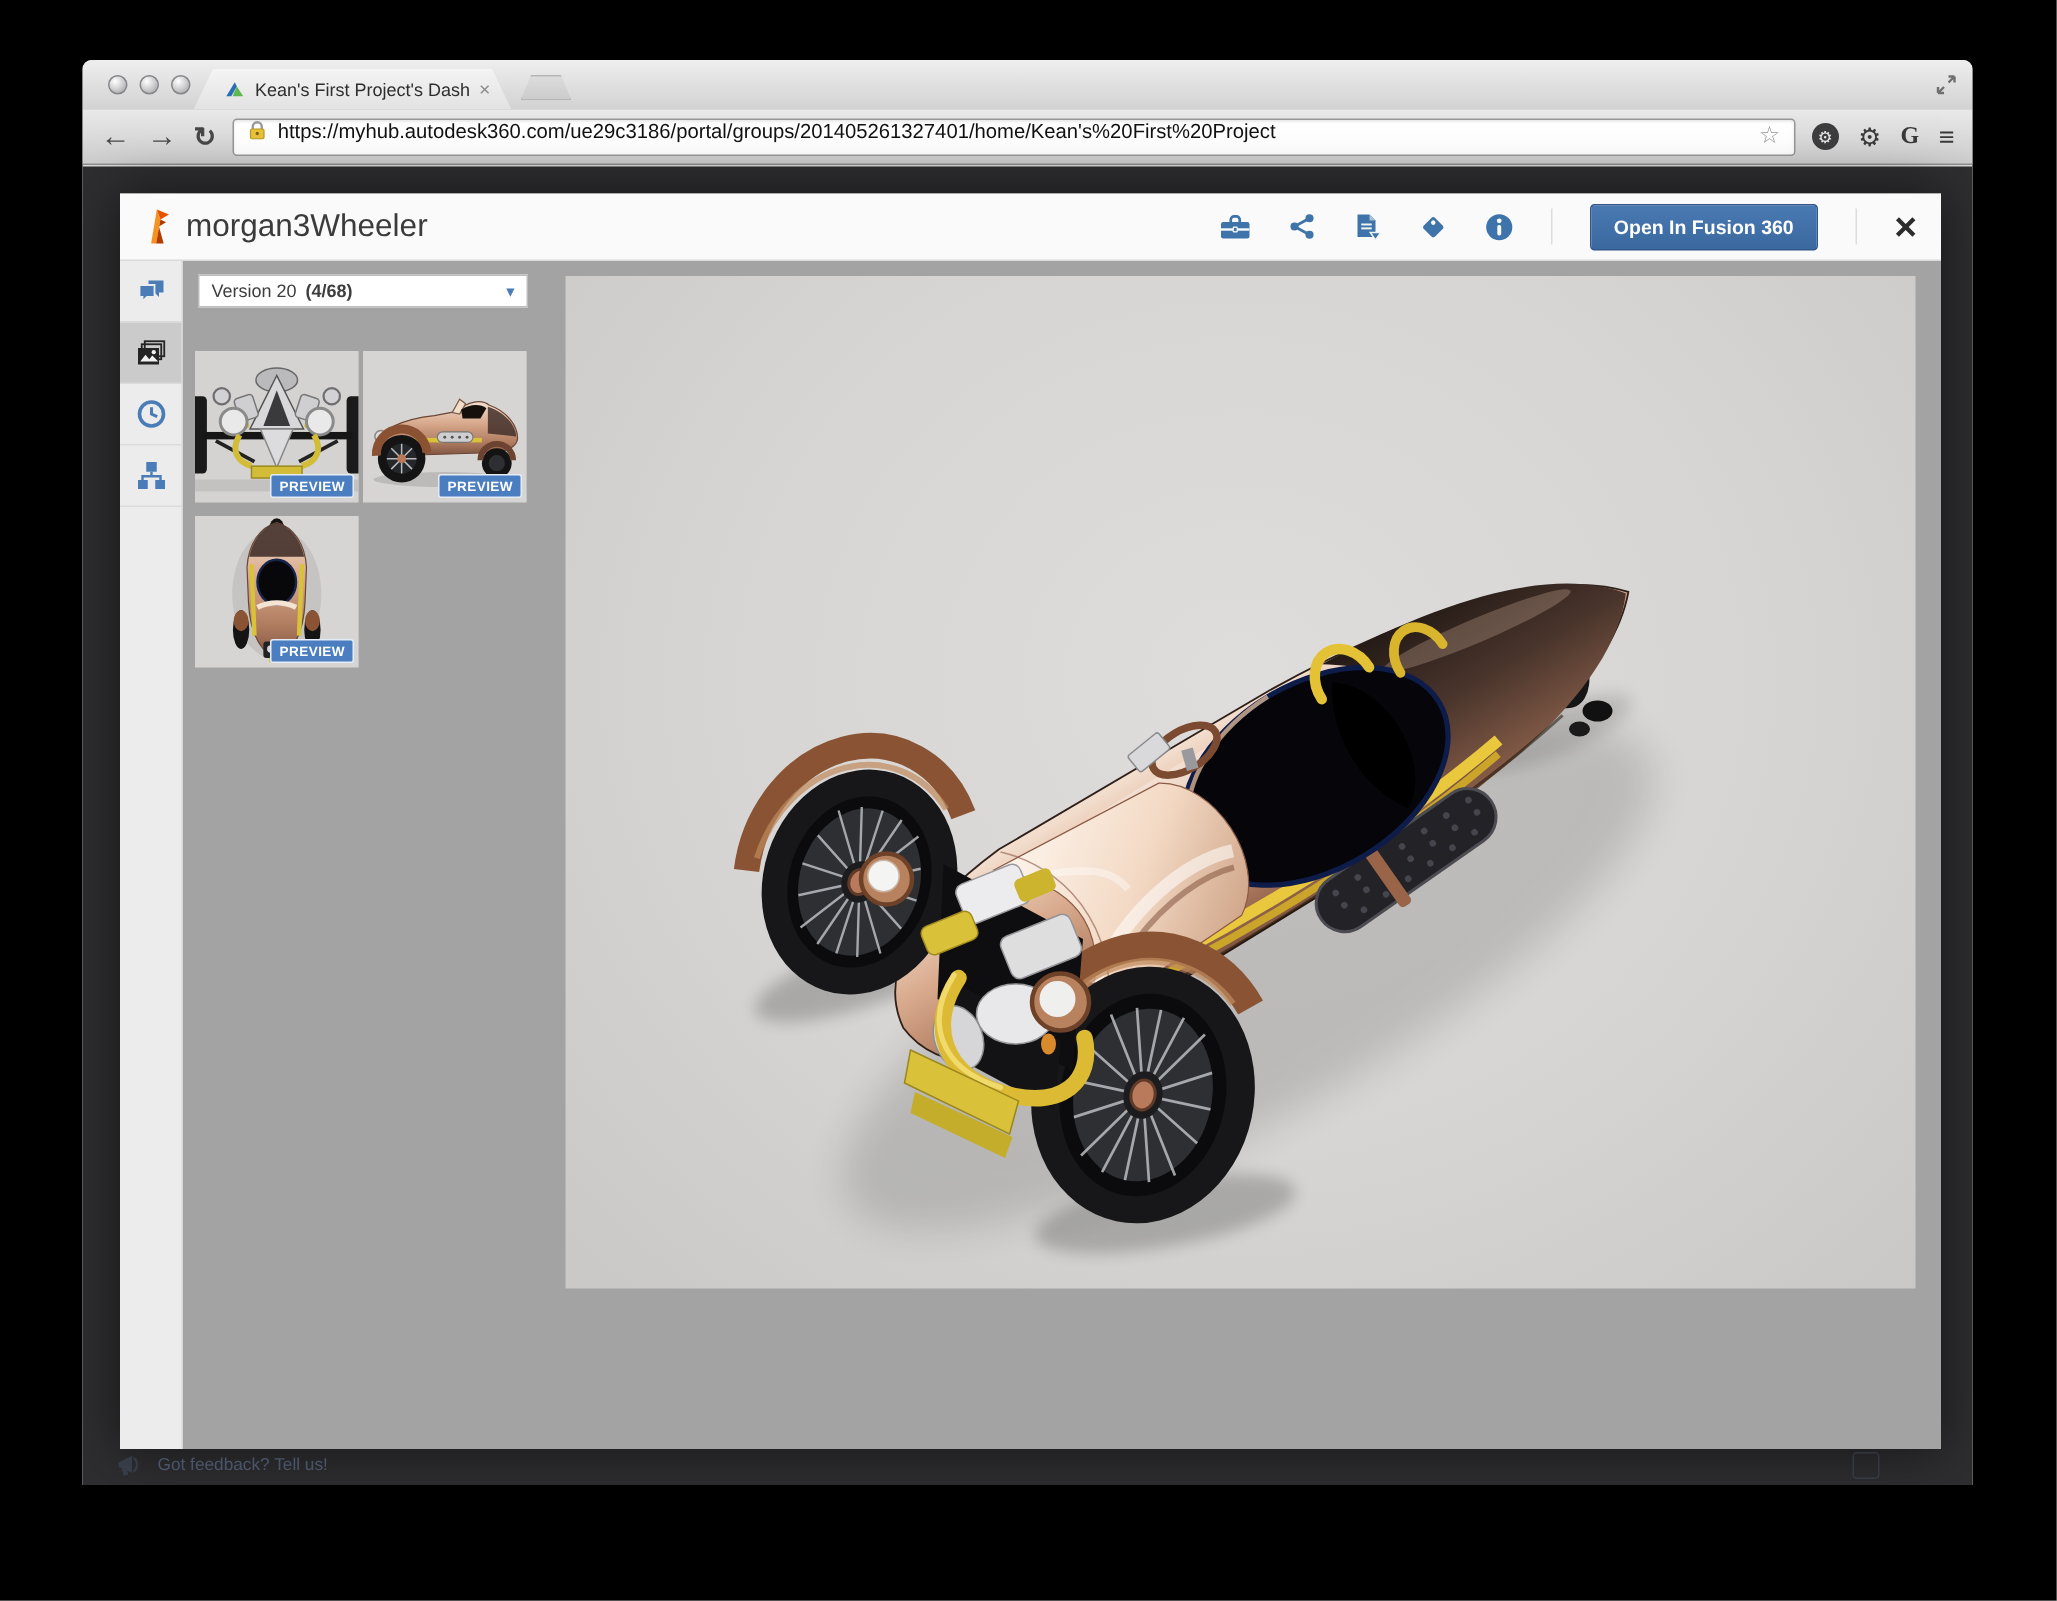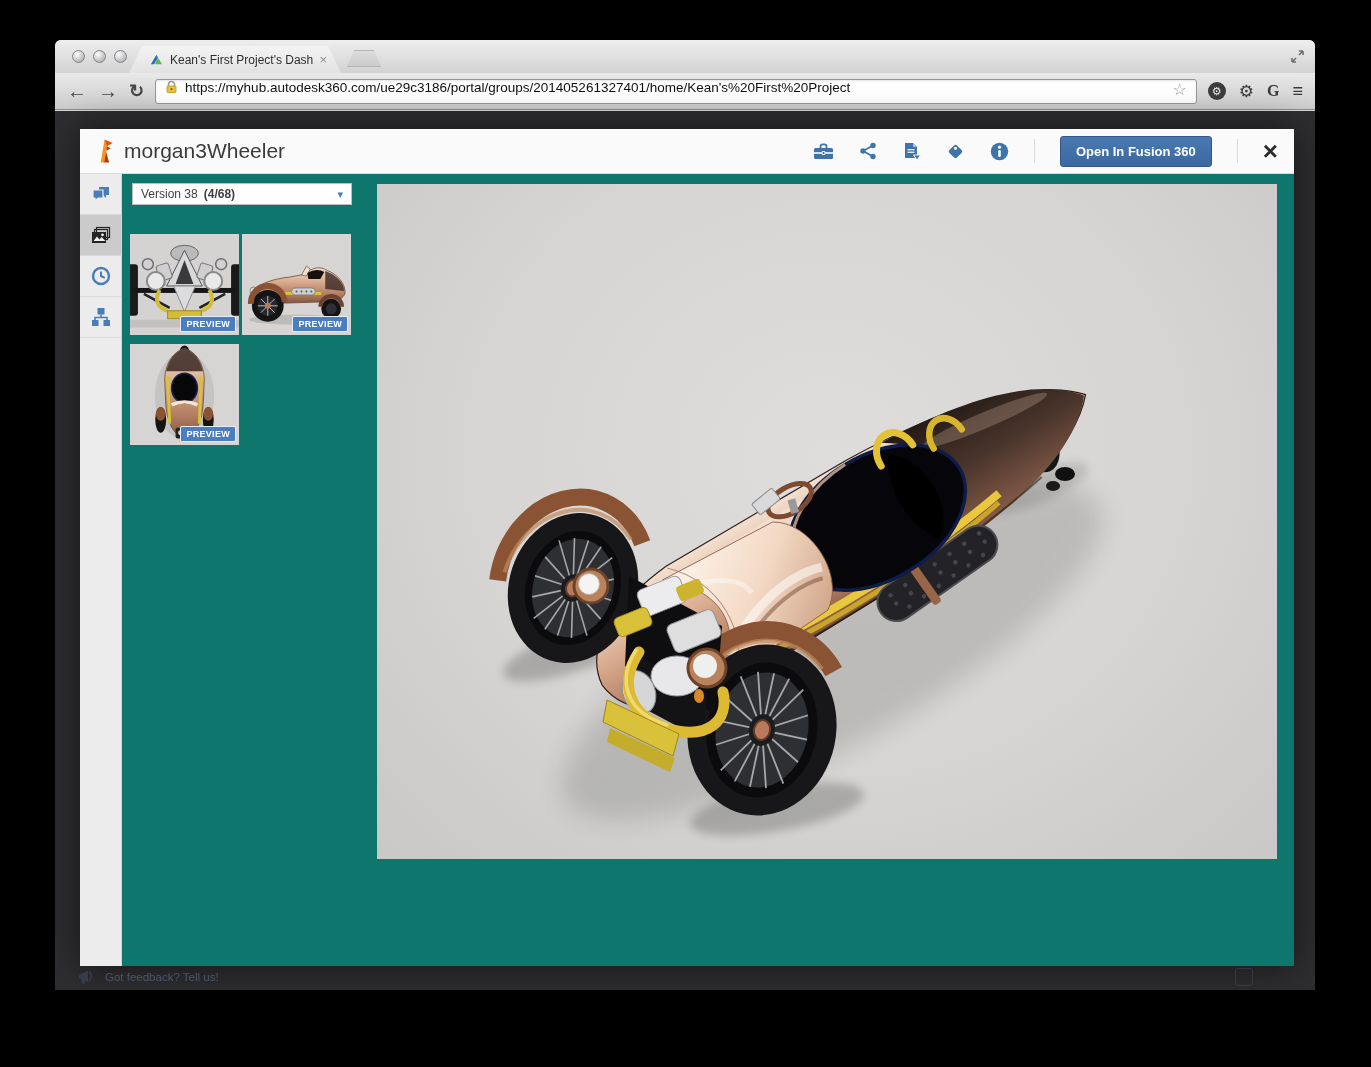--- a/index.html
+++ b/index.html
@@ -39,21 +39,21 @@
   .ext-circle { width: 18px; height: 18px; border-radius: 50%; background: #3d3d3f; color: #e8e8e8;
                 font-size: 11px; display: flex; align-items: center; justify-content: center; }
   .mi { font-size: 17px; color: #3a3a3a; }
   .mi.g { font-weight: bold; font-size: 16px; font-family: "Liberation Serif", serif; }
   .mi.burger { font-weight: bold; font-size: 18px; }
 
   
   .content { position: absolute; top: 71px; left: 0; right: 0; bottom: 0; background: #2e2e30; }
 
   .modal { position: absolute; left: 25px; top: 18px; width: 1214px; height: 837px;
-           background: #0f766e; box-shadow: 0 0 35px rgba(0,0,0,.55); }
+           background: #a3a3a3; box-shadow: 0 0 35px rgba(0,0,0,.55); }
   .modal-header { height: 45px; background: #fafafa; border-bottom: 1px solid #dadada;
                   display: flex; align-items: center; padding: 0 16px; }
   .fusion-logo { margin-right: 9px; }
   .modal-title { font-size: 21px; color: #3b3b3b; }
   .header-actions { margin-left: auto; display: flex; align-items: center; gap: 25px; }
   .action-icon { cursor: pointer; display: flex; }
   .vdiv { width: 1px; height: 24px; background: #ddd; }
   .open-btn { background: linear-gradient(#4a7ab2, #3a689f); color: #fff; font-size: 13px;
               font-weight: bold; border: 1px solid #2f578b; border-radius: 3px;
               padding: 7px 15px; cursor: pointer; font-family: "Liberation Sans", sans-serif; }
@@ -382,21 +382,21 @@
                   <path d="M10 7.5 V10.5 M4 13 V10.5 H16 V13" stroke="#4a7db8" stroke-width="1.6" fill="none"></path>
                   <rect x="1" y="13" width="6.5" height="6" fill="#4a7db8"></rect>
                   <rect x="12.5" y="13" width="6.5" height="6" fill="#4a7db8"></rect>
                 </svg>
               </span>
             </div>
           </div>
 
           <div class="panel">
             <div class="version-select">
-              <span>Version 38</span>
+              <span>Version 20</span>
               <span class="version-count">(4/68)</span>
               <span class="version-caret">▾</span>
             </div>
 
             <div class="thumbs">
 
               <div class="thumb">
                 <svg width="109" height="101" viewBox="0 0 110 101">
                   <rect width="110" height="101" fill="#d4d3d1"></rect>
                   <rect x="0" y="86" width="110" height="8" fill="#000" opacity="0.08"></rect>

